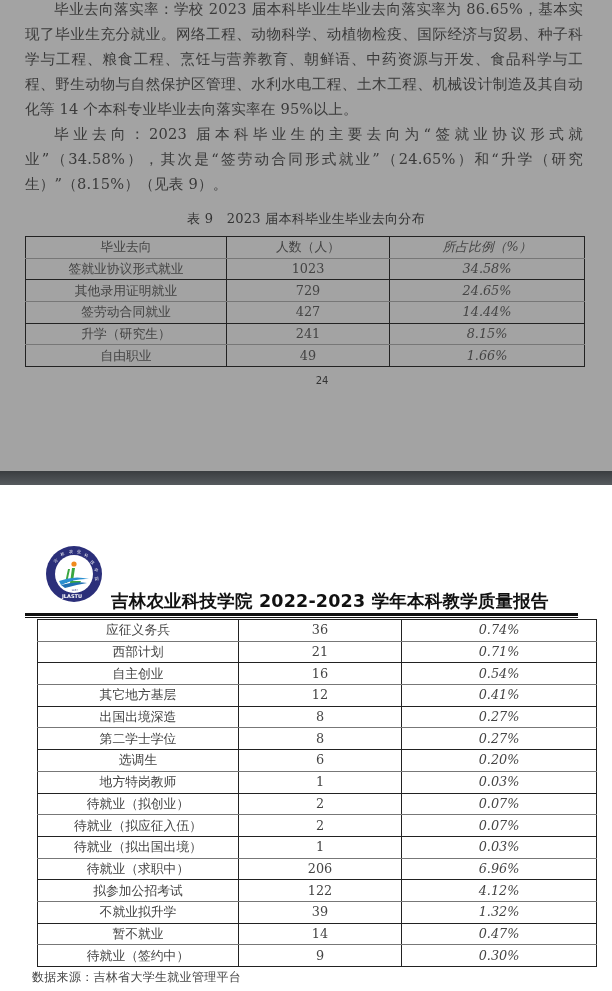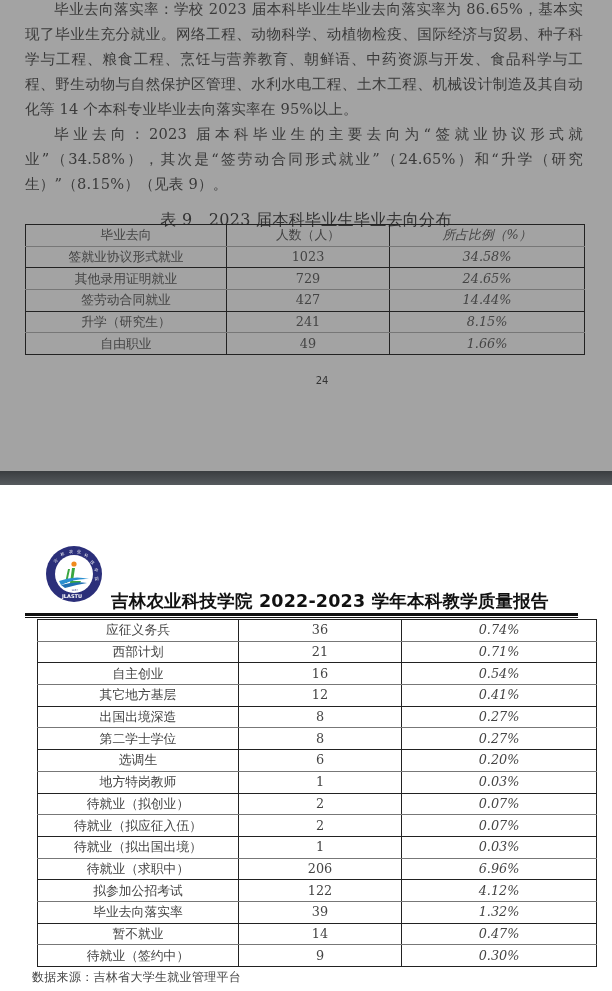--- a/index.html
+++ b/index.html
@@ -12,34 +12,34 @@
   .page-top { position: absolute; left: 0; top: 0; width: 612px; height: 471px; background: #a3a3a3; }
   .para {
     position: absolute; left: 25px; width: 558px;
     font-size: 14.6px; line-height: 25px; letter-spacing: 0.2px;
     text-align: justify; color: #3a3a3a; margin: 0;
   }
   .para.p1 { top: -4px; text-indent: 2em; }
   .para.p2 { top: 121px; text-indent: 2em; }
   .caption {
     position: absolute; left: 0; width: 612px; top: 210px; text-align: center;
-    font-size: 16px; color: #333; letter-spacing: 0.3px;
+    font-size: 13px; color: #333; letter-spacing: 0.3px;
   }
   table.t {
     position: absolute; left: 25px; border-collapse: collapse; width: 560px;
     font-size: 12.8px; color: #444;
   }
   table.t td {
     border: 1px solid #222; text-align: center; padding: 0; height: 20.7px; line-height: 20px;
   }
   table.t tr:nth-child(odd) td { border-bottom-color: #777; }
   table.t td.c1 { width: 200px; }
   table.t td.c2 { width: 162px; }
   table.t td.c3 { width: 194px; font-style: italic; }
-  table.t.top { top: 224px; border: 1.5px solid #333; }
+  table.t.top { top: 236px; border: 1.5px solid #333; }
   table.t.bottom { top: 619px; border: 1.5px solid #333; margin-left: 12px; }
   .pagenum {
     position: absolute; top: 375px; left: 16px; width: 612px; text-align: center;
     font-family: "DejaVu Sans", sans-serif; font-size: 10px; color: #333;
   }
   .separator {
     position: absolute; left: 0; top: 471px; width: 612px; height: 14px;
     background: linear-gradient(#3a3d40, #565a5e);
   }
   .logo {
@@ -192,21 +192,21 @@
           <td class="c1">待就业（求职中）</td>
           <td class="c2">206</td>
           <td class="c3">6.96%</td>
         </tr>
     <tr>
           <td class="c1">拟参加公招考试</td>
           <td class="c2">122</td>
           <td class="c3">4.12%</td>
         </tr>
     <tr>
-          <td class="c1">毕业去向落实率</td>
+          <td class="c1">不就业拟升学</td>
           <td class="c2">39</td>
           <td class="c3">1.32%</td>
         </tr>
     <tr>
           <td class="c1">暂不就业</td>
           <td class="c2">14</td>
           <td class="c3">0.47%</td>
         </tr>
     <tr>
           <td class="c1">待就业（签约中）</td>

